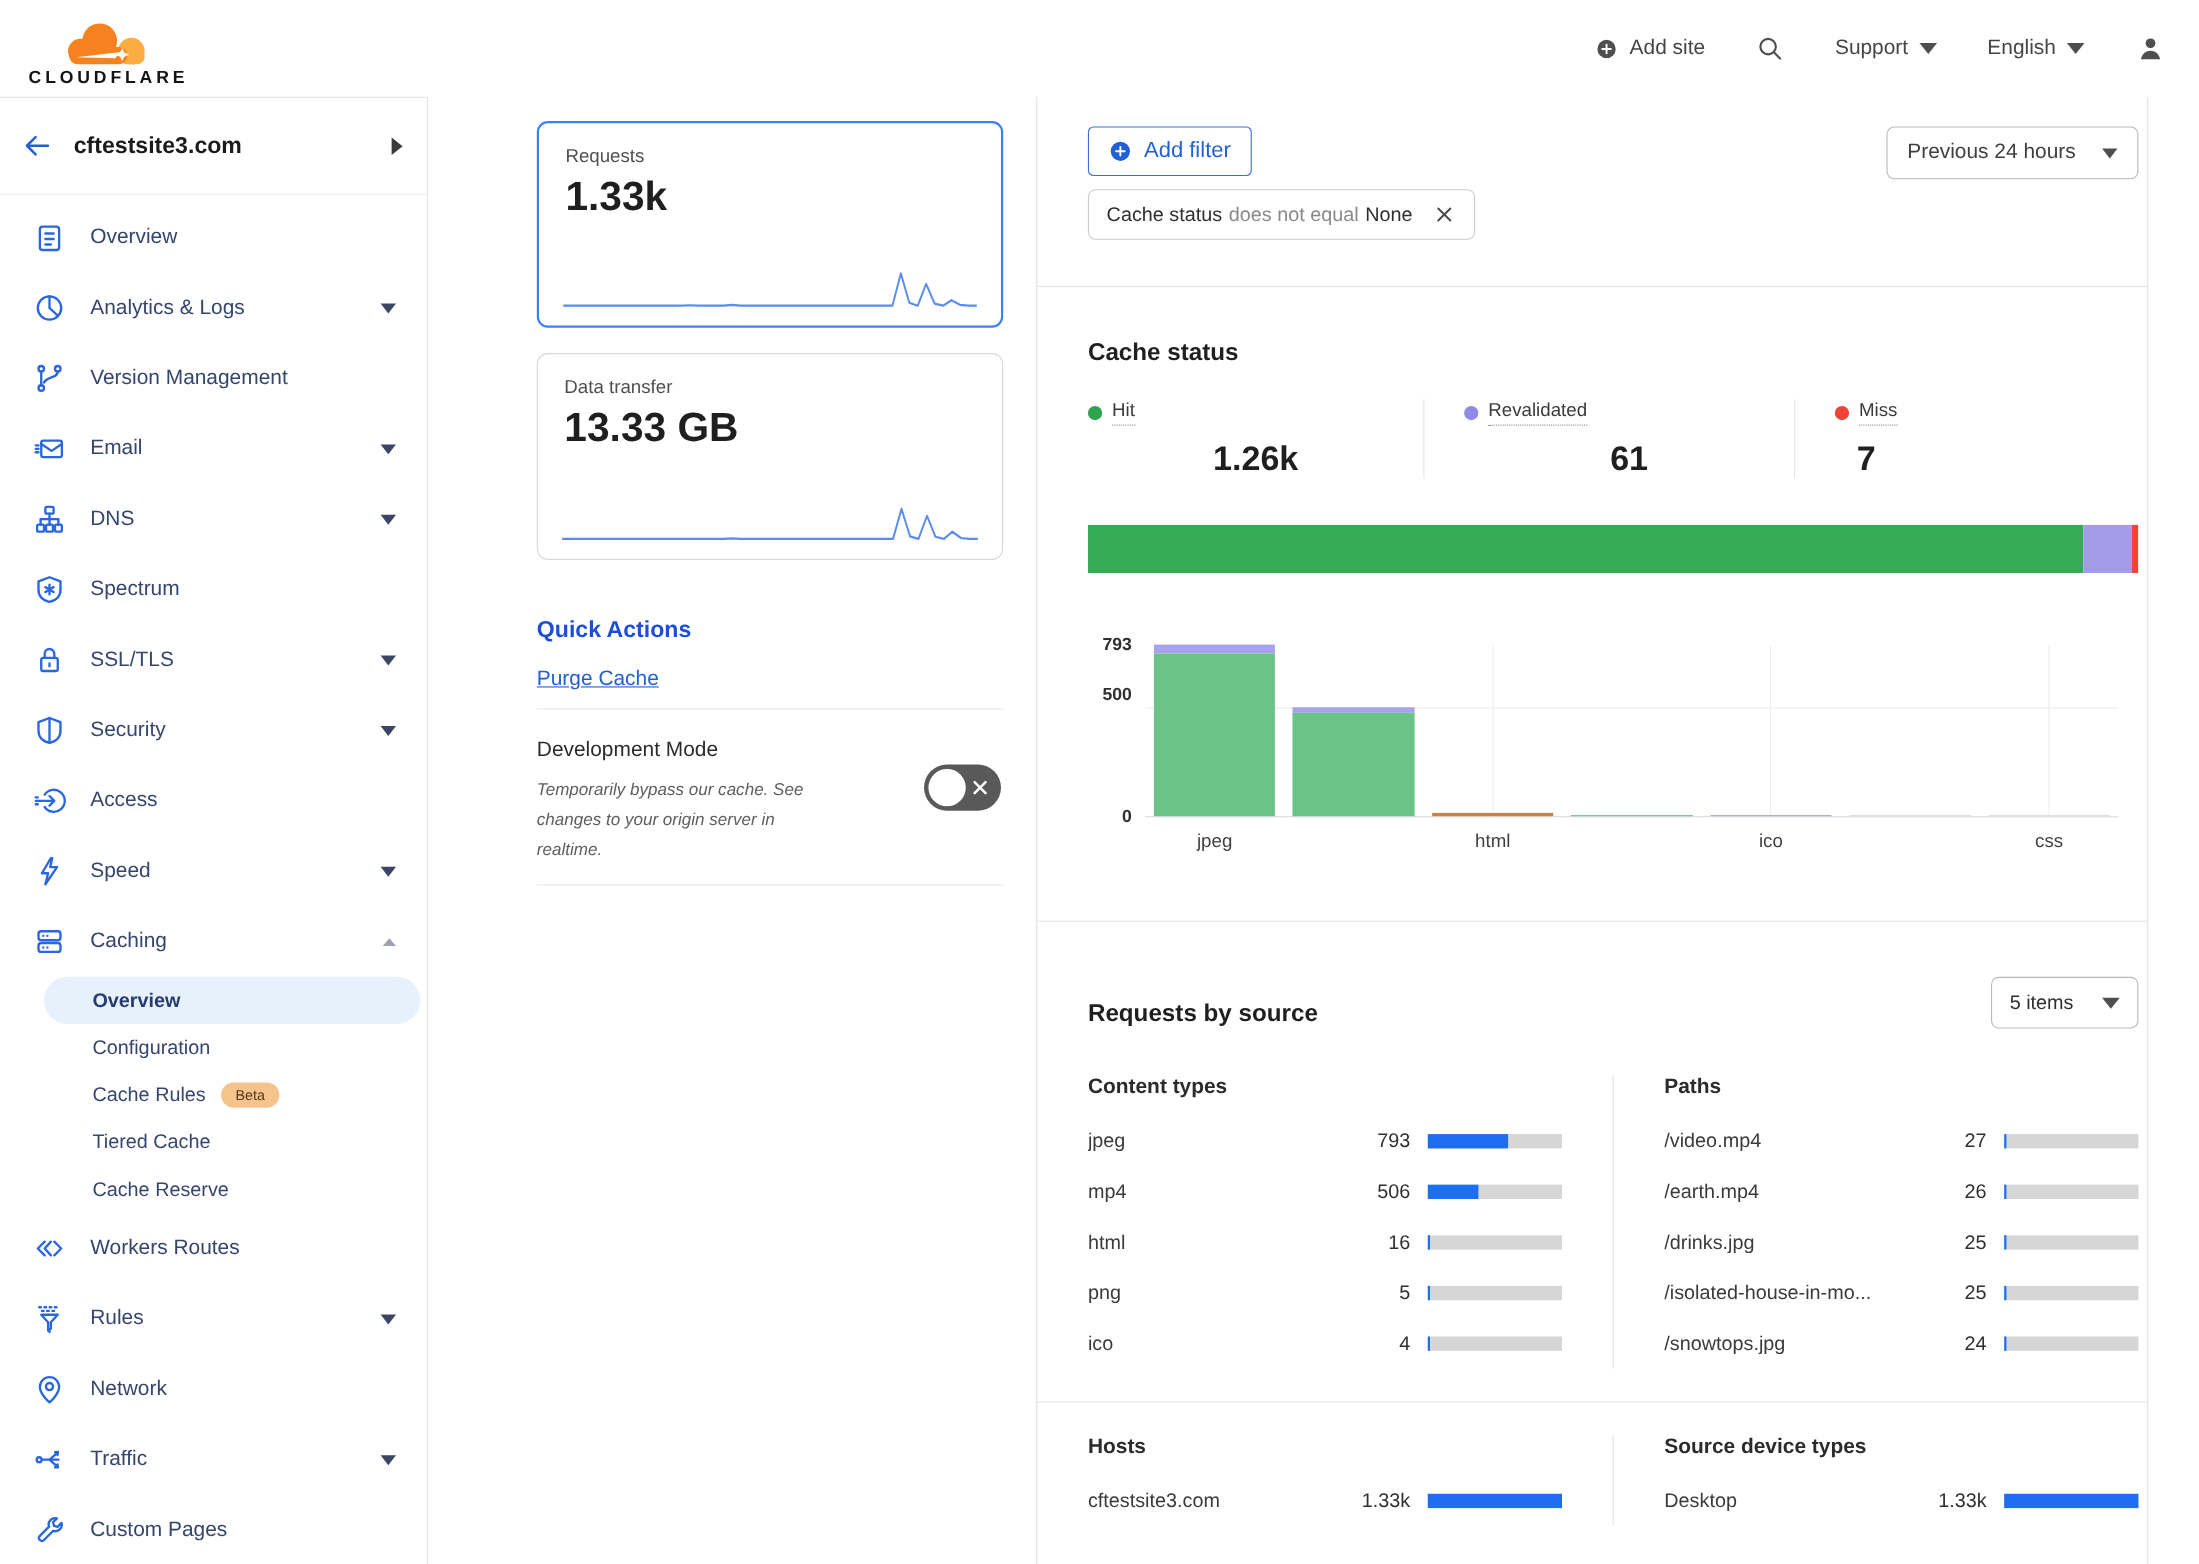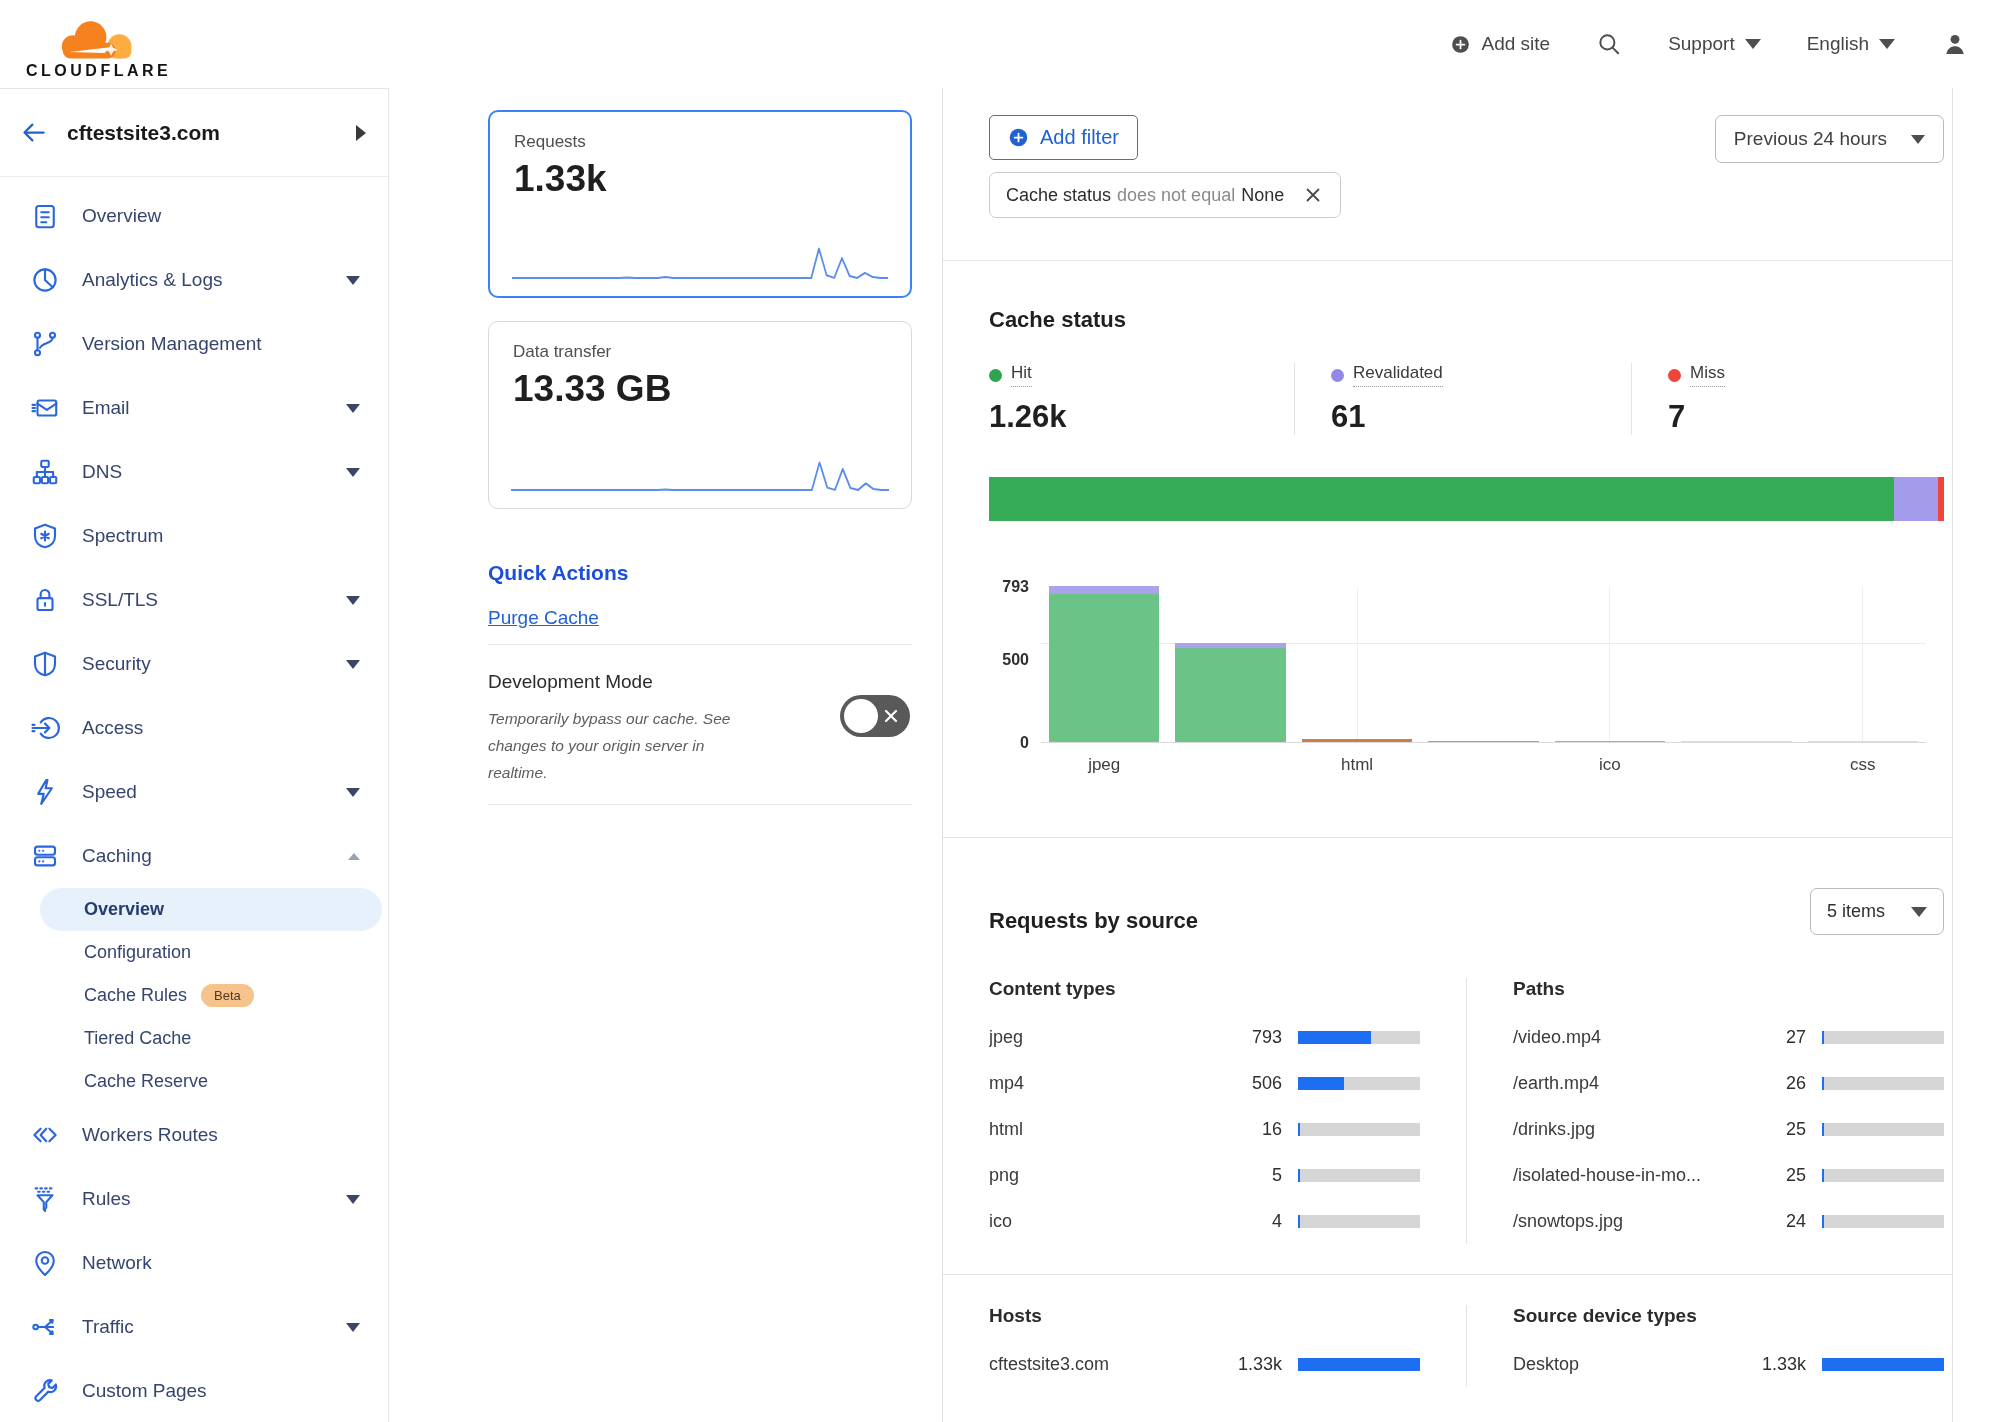--- a/index.html
+++ b/index.html
@@ -59,21 +59,21 @@
   .plus-circle { width:21px; height:21px; display:block; }
   .filter-chip { display:inline-flex; align-items:center; margin-top:12px; border:1px solid #CCCCCC; border-radius:7px;
     padding:11px 16px; font-size:18px; color:#2F2F2F; gap:6px; background:#fff; }
   .chip-op { color:#8A8A8A; }
   .chip-x { width:22px; height:22px; margin-left:12px; cursor:pointer; }
   .time-range { position:absolute; right:8px; top:27px; display:inline-flex; align-items:center; gap:24px;
     border:1px solid #B9B9B9; border-radius:7px; padding:12px 18px; font-size:19px; color:#3F3F3F; background:#fff; cursor:pointer; }
   .time-range .caret { border-top-width:9px; border-left-width:7px; border-right-width:7px; }
   .sec-cache { padding-top:46px; padding-bottom:48px; border-bottom:1px solid #E5E5E5; }
   .sec-title { font-size:22px; font-weight:bold; color:#1F1F1F; }
-  .stats-row { display:flex; margin-top:30px; }
+  .stats-row { display:flex; margin-top:30px;text-align:center; }
   .stat { width:305px; }
   .stat + .stat { border-left:1px solid #E3E3E3; padding-left:36px; width:337px; }
   .stat:last-child { width:auto; }
   .stat-head { display:flex; align-items:center; gap:9px; }
   .dot { width:13px; height:13px; border-radius:50%; flex:0 0 13px; }
   .stat-label { font-size:17px; color:#3A3A3A; border-bottom:1px dotted #9A9A9A; padding-bottom:3px; cursor:pointer; }
   .stat-value { font-size:31px; font-weight:bold; color:#1F1F1F; margin-top:12px; }
   .dist-bar { display:flex; height:44px; margin-top:42px; overflow:hidden; }
   .chart-wrap { position:relative; height:156px; margin:66px 18px 46px 52px; border-bottom:1px solid #DADADA; }
   .y-label { position:absolute; right:100%; margin-right:12px; transform:translateY(-50%); font-size:16px; font-weight:bold; color:#2F2F2F; }
@@ -414,21 +414,21 @@
           <div class="stat-value">7</div>
         </div>
       </div>
     <div class="dist-bar">
         <div style="width: 94.8%; background: rgb(53, 172, 85);"></div>
         <div style="width: 4.6%; background: rgb(164, 155, 234);"></div>
         <div style="width: 0.6%; background: rgb(240, 68, 56);"></div>
       </div>
     <div class="chart-wrap">
         <span class="y-label" style="top: 0px;">793</span>
-        <span class="y-label" style="top: 73px;">500</span>
+        <span class="y-label" style="top: 45px;">500</span>
         <span class="y-label" style="top: 156px;">0</span>
         <div class="gridline-h" style="bottom: 98.3607px;"></div>
         <div class="gridline-v" style="left: calc(35.7143% - 0.5px);"></div>
         <div class="gridline-v" style="left: calc(64.2857% - 0.5px);"></div>
         <div class="gridline-v" style="left: calc(92.8571% - 0.5px);"></div>
         <div class="chart-bar" style="left: calc(0% + 8px); width: calc(14.2857% - 16px);">
           <div style="height: 8px; background: rgb(169, 162, 236);"></div>
           <div style="height: 148px; background: rgb(108, 195, 136);"></div>
         </div>
         <span class="x-label" style="left: 7.14286%;">jpeg</span>

